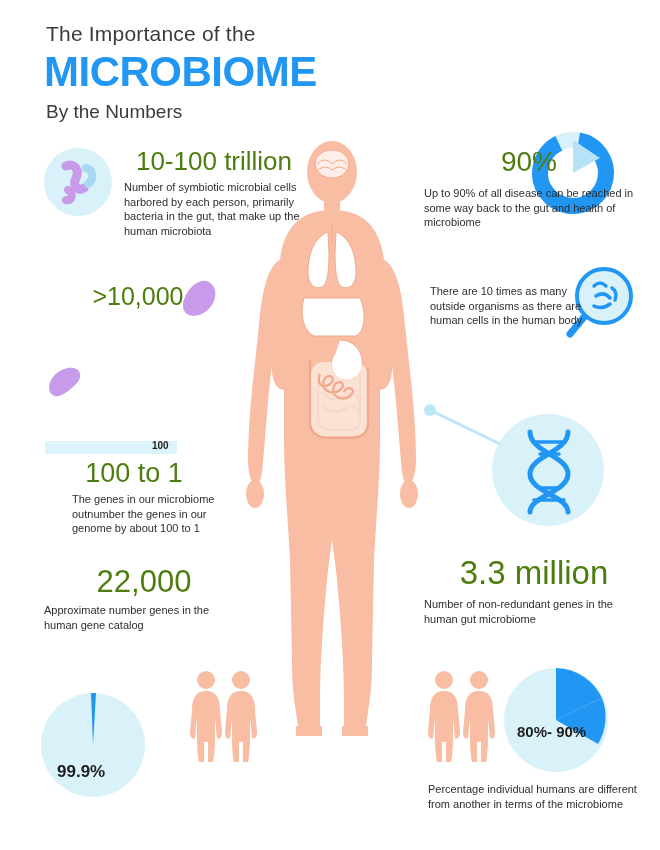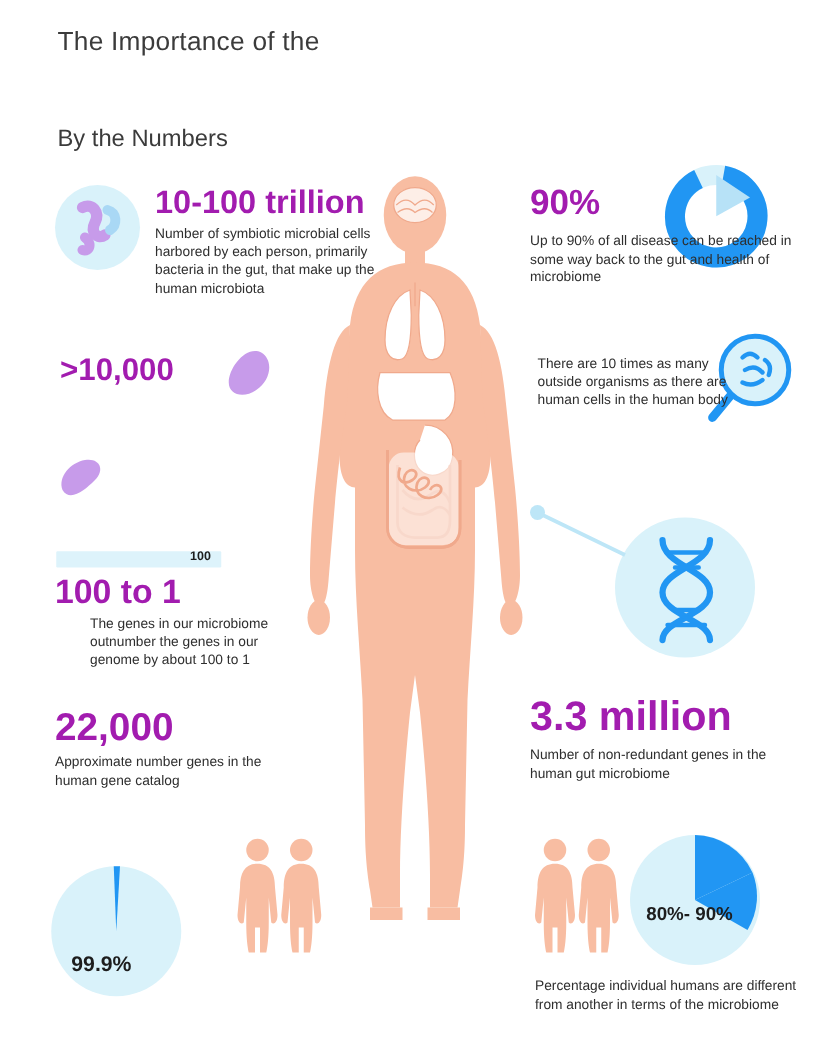--- a/index.html
+++ b/index.html
@@ -32,22 +32,23 @@
   }
 
   
   .body-wrap {
     position: absolute; left: 232px; top: 140px;
     width: 200px; height: 600px;
   }
 
   
   .big-num {
-    font-weight: bold; color: #a21caf;
+    font-weight: normal; color: #4d7c0f;
     line-height: 1;
+    text-align: center;
   }
   .desc {
     color: #2e2e2e; line-height: 1.32;
   }
 
   
   .stat { position: absolute; }
 
   .s1 { left: 124px; top: 148px; width: 180px; }
   .s1 .big-num { font-size: 26px; }
@@ -113,20 +114,21 @@
   }
 
   svg { display: block; overflow: visible; }
 </style>
 </head>
 <body>
 
 <div id="page">
 
   <div class="hdr-line1">The Importance of the</div>
+  <div class="hdr-title">MICROBIOME</div>
   <div class="hdr-line3">By the Numbers</div>
 
   <div class="body-wrap">
     <svg width="200" height="600" viewBox="0 0 200 600">
 
       <g fill="#f8bda2">
         <ellipse cx="100" cy="32" rx="25" ry="31"></ellipse>
         <rect x="92" y="58" width="16" height="16"></rect>
         <path d="M100 70 C70 70 52 86 48 120 L40 215 C38 240 44 250 52 250
                  L52 300 C52 340 56 380 58 420

